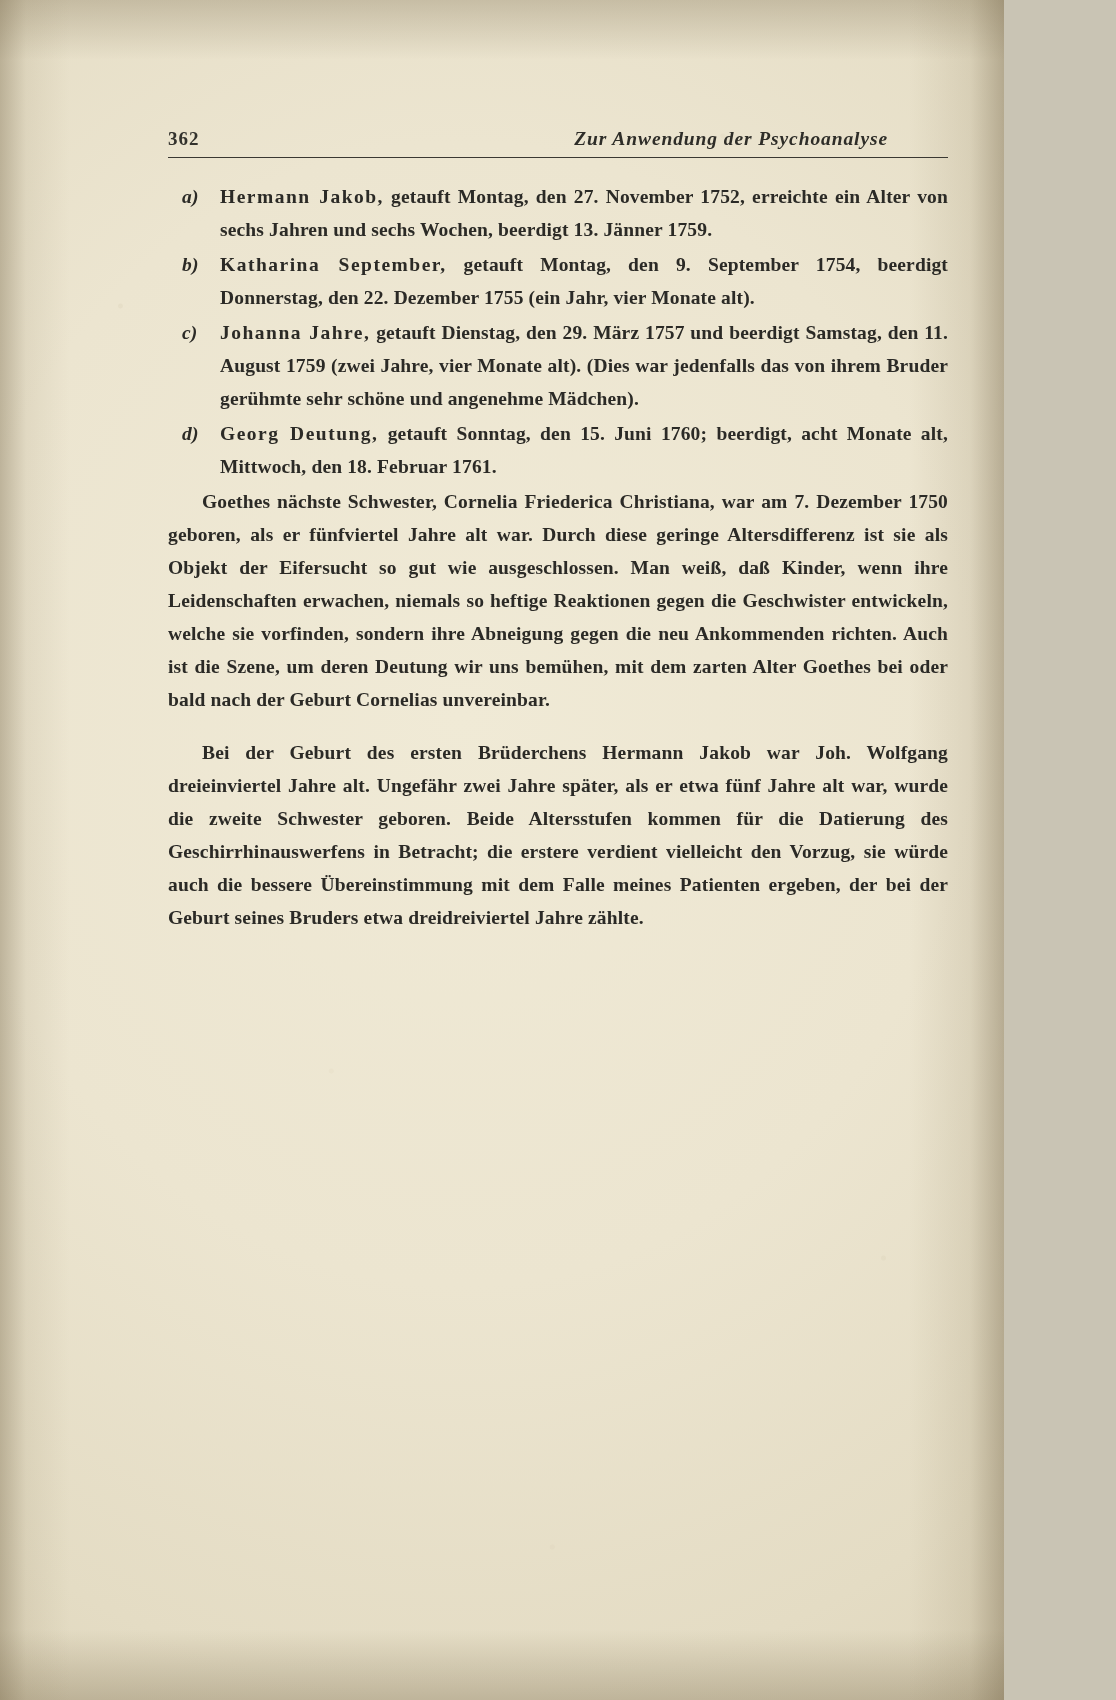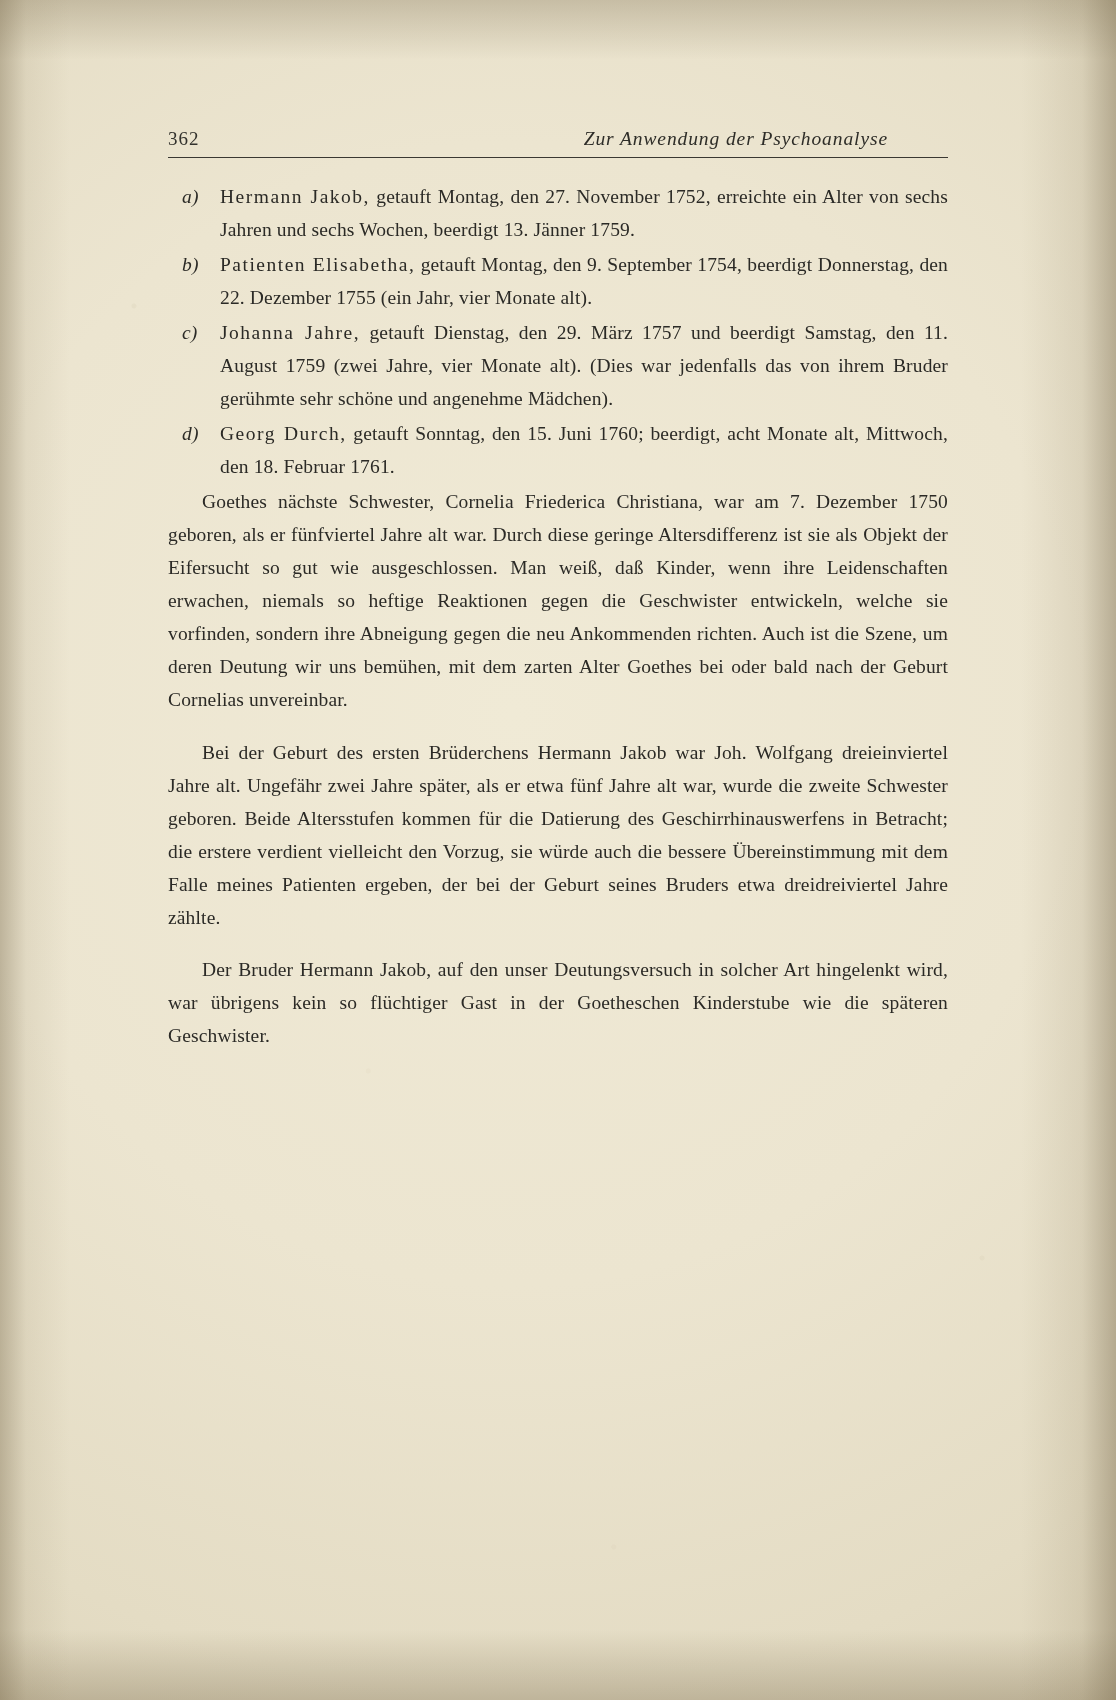--- a/index.html
+++ b/index.html
@@ -2,27 +2,28 @@
 <html><head>
 <meta charset="utf-8">
 <style>
   html, body {
     margin: 0;
     padding: 0;
     background: #c9c4b4;
   }
   .page {
     position: relative;
-    width: 1116px;
+    width: 1004px;
     height: 1700px;
     overflow: hidden;
     background:
       radial-gradient(ellipse 120% 80% at 46% 42%, #f0ead6 0%, #ece5d0 42%, #e4dcc4 72%, #d9cfb4 100%);
     font-family: "Liberation Serif", serif;
     color: #2b2a26;
+    font-weight: bold;
   }
   
   .page::before {
     content: "";
     position: absolute;
     inset: 0;
     pointer-events: none;
     background:
       linear-gradient(to right, rgba(120,105,75,0.40) 0px, rgba(140,125,92,0.12) 26px, rgba(0,0,0,0) 70px),
       linear-gradient(to left, rgba(120,105,75,0.45) 0px, rgba(140,125,92,0.16) 34px, rgba(0,0,0,0) 95px),
@@ -136,34 +137,33 @@
 
 
       <ol class="children">
         <li>
           <span class="marker">a)</span>
           <span class="sp">Hermann Jakob,</span>
           <span>getauft Montag, den 27. November 1752, erreichte ein Alter von sechs Jahren und sechs Wochen, beerdigt 13. Jänner 1759.</span>
         </li>
         <li>
           <span class="marker">b)</span>
-          <span class="sp">Patienten Elisabetha,</span>
+          <span class="sp">Katharina September,</span>
           <span>getauft Montag, den 9. September 1754, beerdigt Donnerstag, den 22. Dezember 1755 (ein Jahr, vier Monate alt).</span>
         </li>
         <li>
           <span class="marker">c)</span>
           <span class="sp">Johanna Jahre,</span>
           <span>getauft Dienstag, den 29. März 1757 und beerdigt Samstag, den 11. August 1759 (zwei Jahre, vier Monate alt). (Dies war jedenfalls das von ihrem Bruder gerühmte sehr schöne und angenehme Mädchen).</span>
         </li>
         <li>
           <span class="marker">d)</span>
-          <span class="sp">Georg Durch,</span>
+          <span class="sp">Georg Deutung,</span>
           <span>getauft Sonntag, den 15. Juni 1760; beerdigt, acht Monate alt, Mittwoch, den 18. Februar 1761.</span>
         </li>
       </ol>
 
       <p class="para">Goethes nächste Schwester, Cornelia Friederica Christiana, war am 7. Dezember 1750 geboren, als er fünfviertel Jahre alt war. Durch diese geringe Altersdifferenz ist sie als Objekt der Eifersucht so gut wie ausgeschlossen. Man weiß, daß Kinder, wenn ihre Leidenschaften erwachen, niemals so heftige Reaktionen gegen die Geschwister entwickeln, welche sie vorfinden, sondern ihre Abneigung gegen die neu Ankommenden richten. Auch ist die Szene, um deren Deutung wir uns bemühen, mit dem zarten Alter Goethes bei oder bald nach der Geburt Cornelias unvereinbar.</p>
       <p class="para">Bei der Geburt des ersten Brüderchens Hermann Jakob war Joh. Wolfgang dreieinviertel Jahre alt. Ungefähr zwei Jahre später, als er etwa fünf Jahre alt war, wurde die zweite Schwester geboren. Beide Altersstufen kommen für die Datierung des Geschirrhinauswerfens in Betracht; die erstere verdient vielleicht den Vorzug, sie würde auch die bessere Übereinstimmung mit dem Falle meines Patienten ergeben, der bei der Geburt seines Bruders etwa dreidreiviertel Jahre zählte.</p>
-      <p class="para">Der Bruder Hermann Jakob, auf den unser Deutungsversuch in solcher Art hingelenkt wird, war übrigens kein so flüchtiger Gast in der Goetheschen Kinderstube wie die späteren Geschwister.</p>
 
     </div>
   </div>
 </div>
 
 </body></html>

